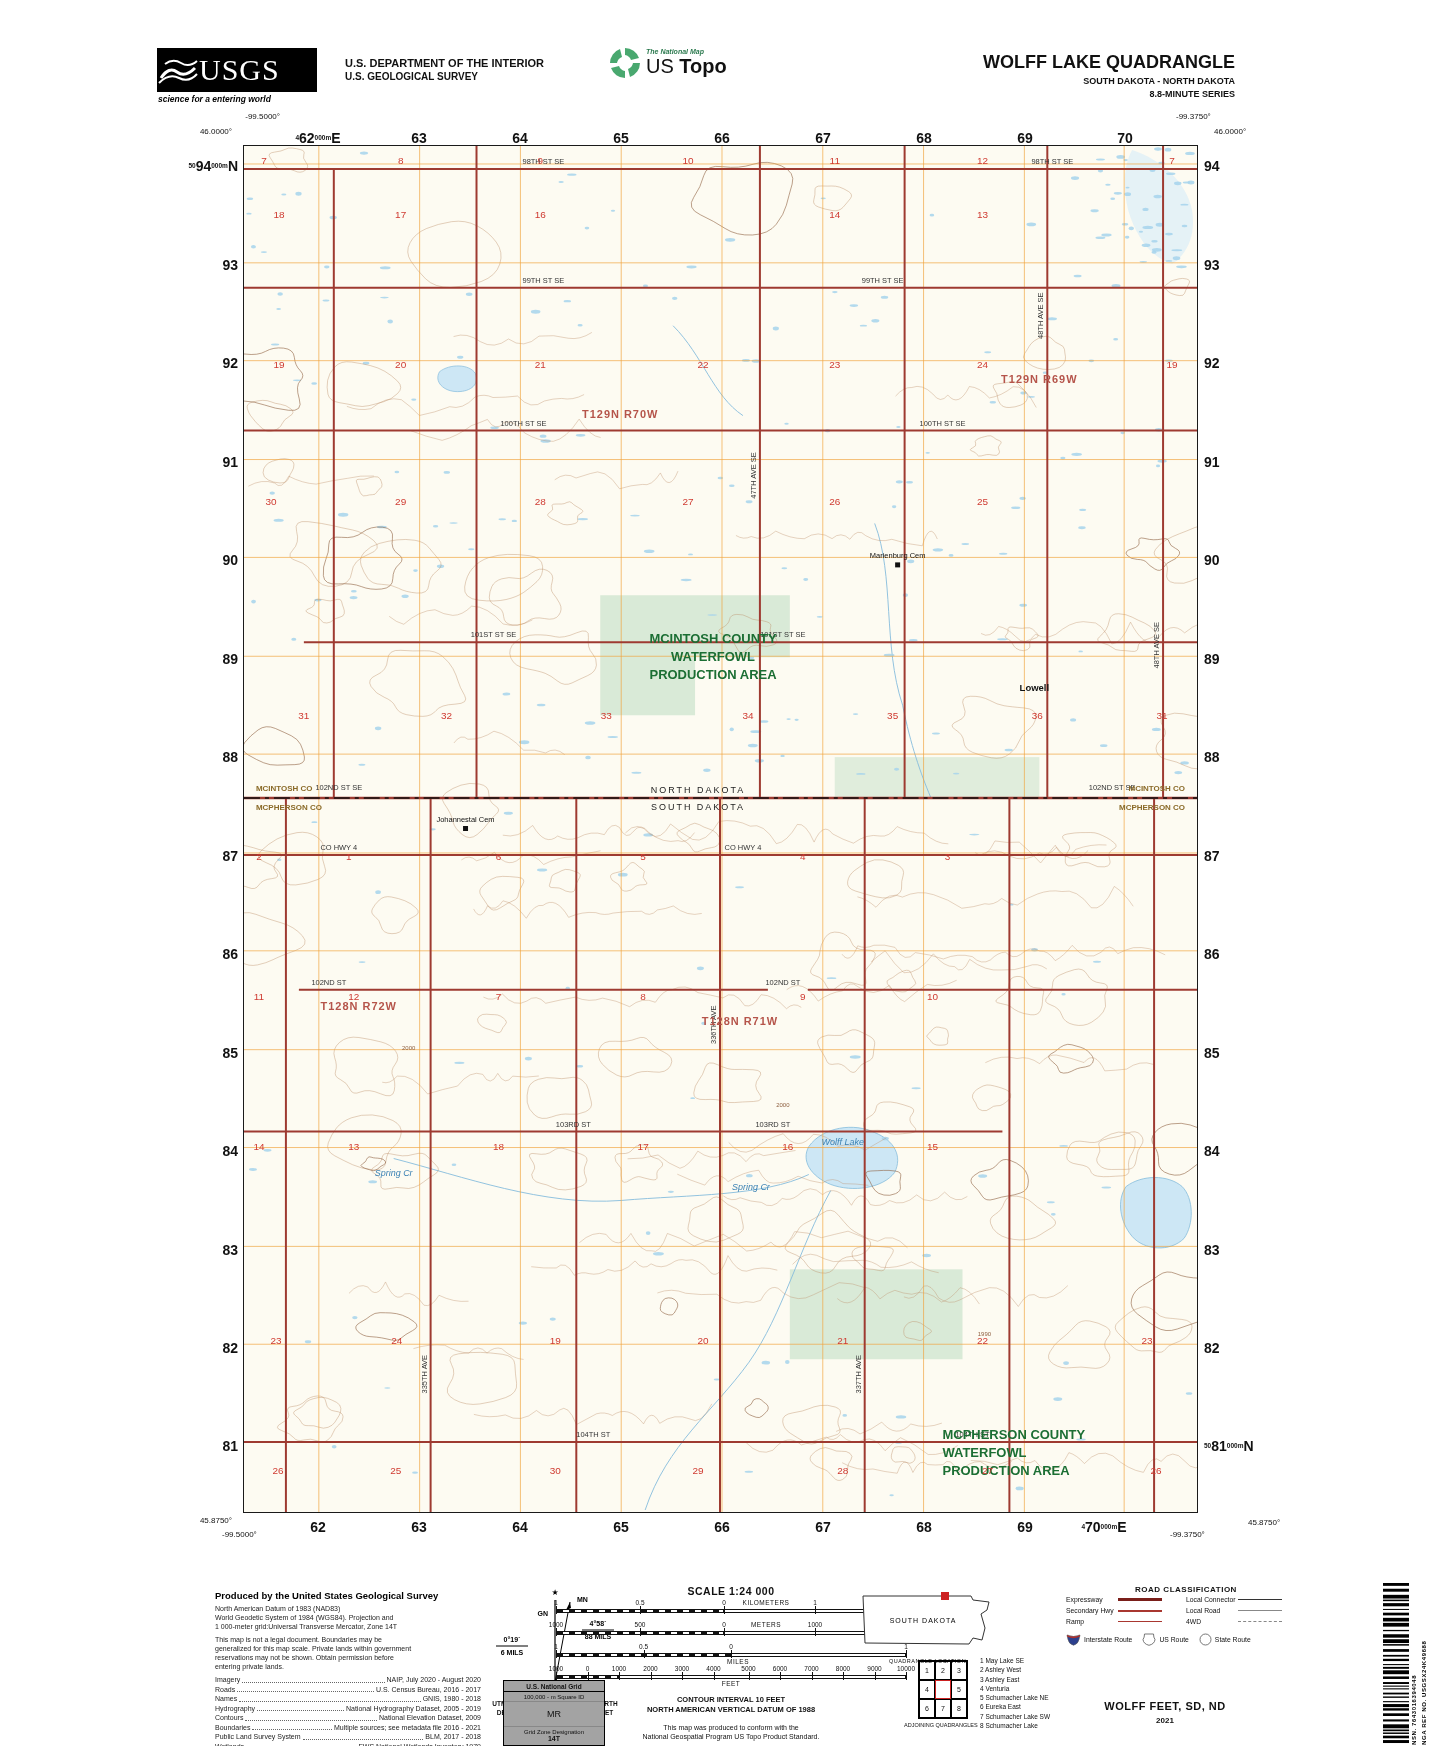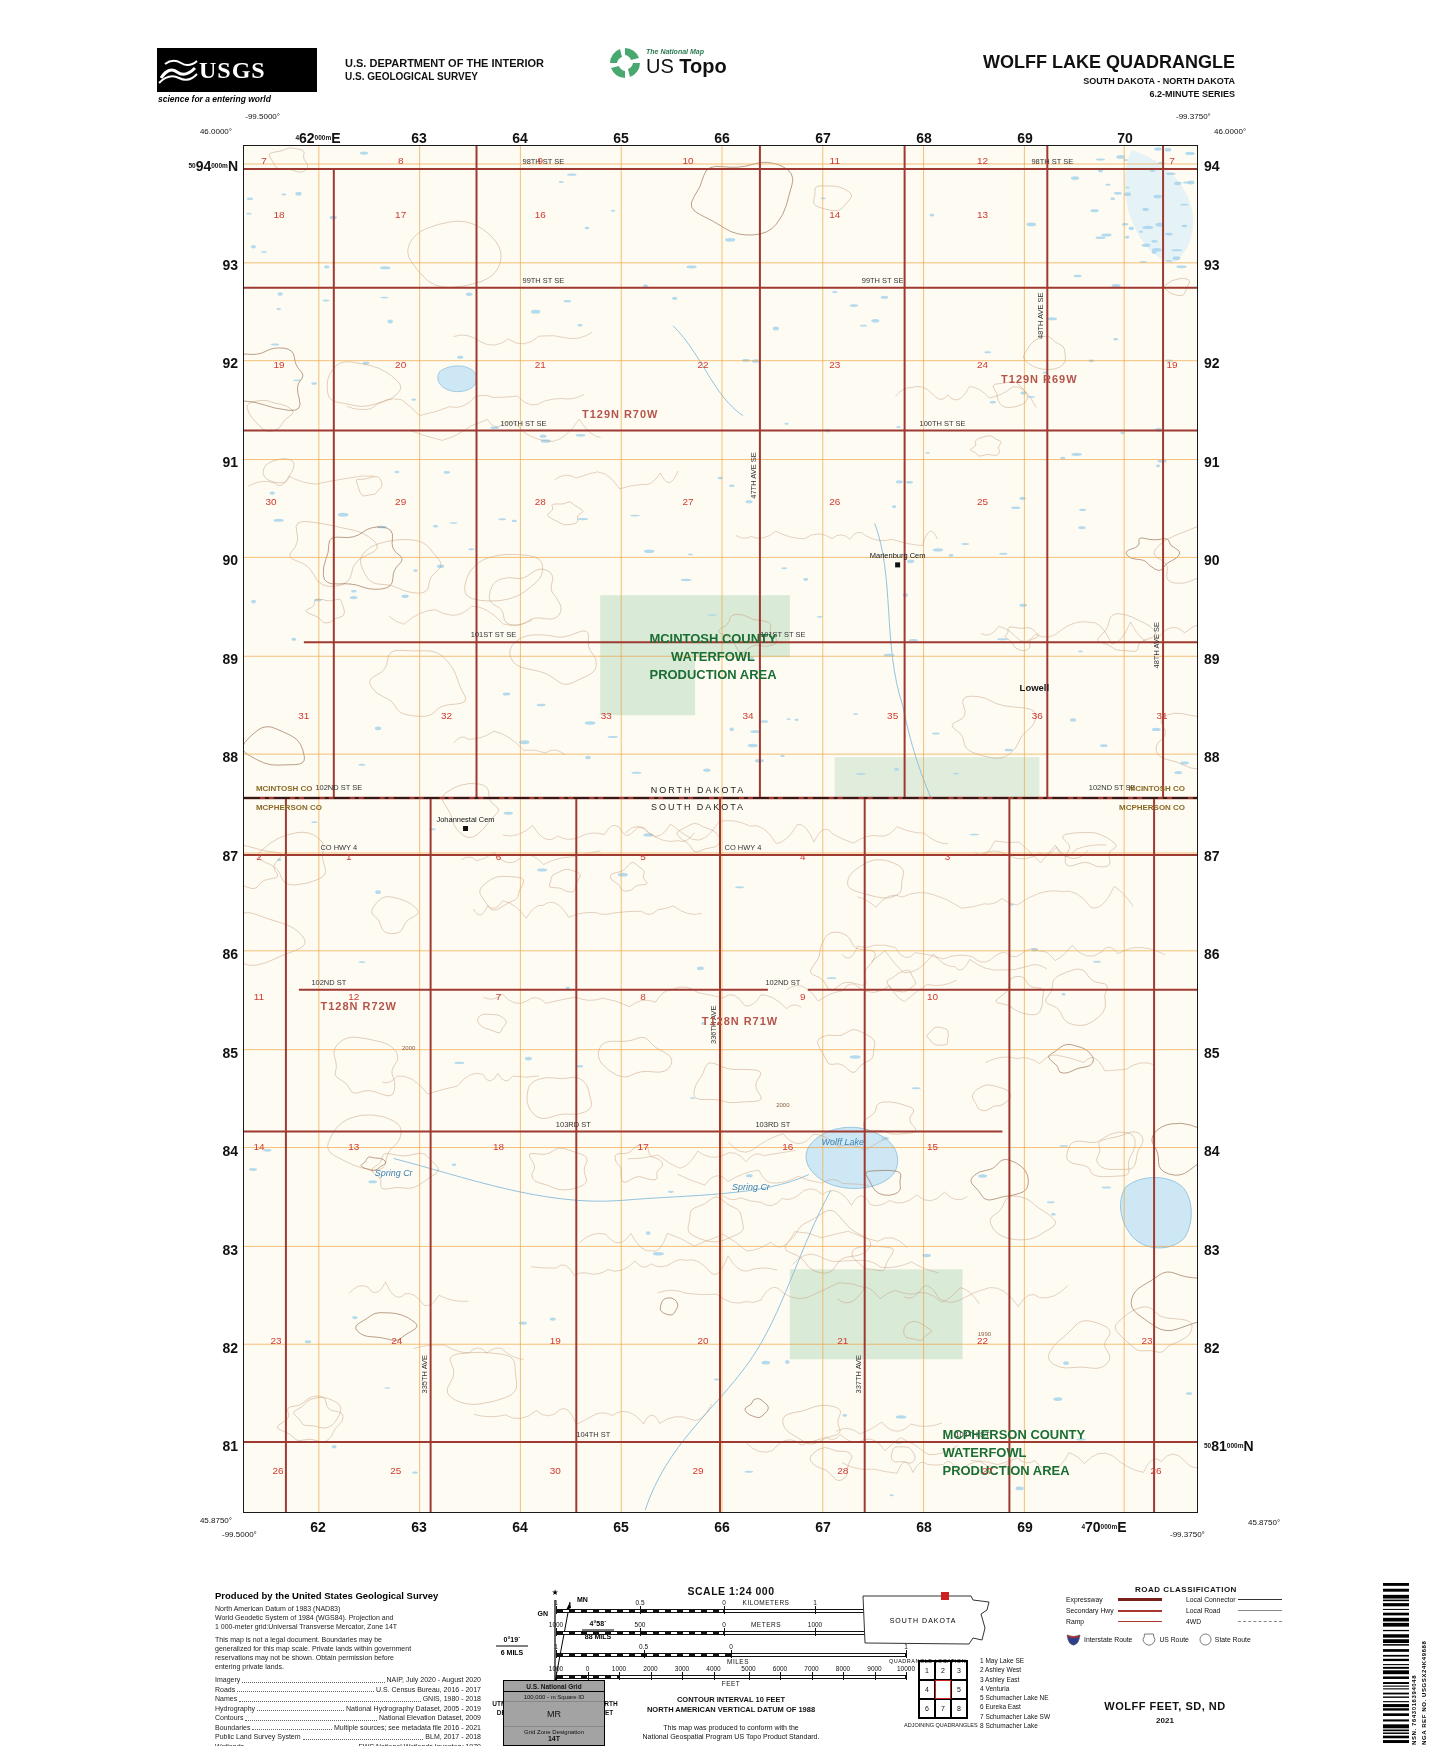--- a/index.html
+++ b/index.html
@@ -1,21 +1,21 @@
 <!DOCTYPE html>
 <html><head>
 <meta charset="utf-8">
 <style>
   html,body{margin:0;padding:0;background:#fff;}
   .page{position:relative;width:1445px;height:1746px;background:#fff;overflow:hidden;
         font-family:"Liberation Sans",sans-serif;color:#111;}
   
   .usgs-box{position:absolute;left:157px;top:48px;width:160px;height:44px;background:#000;
             display:flex;align-items:center;justify-content:flex-start;}
-  .usgs-word{color:#fff;font-family:"Liberation Serif",serif;font-weight:bold;font-size:24px;letter-spacing:1px;}
+  .usgs-word{color:#fff;font-family:"Liberation Serif",serif;font-weight:normal;font-size:30px;letter-spacing:1px;}
   .usgs-tag{position:absolute;left:158px;top:94px;font-size:8.5px;font-style:italic;font-weight:bold;color:#000;}
   .dept{position:absolute;left:345px;top:57px;width:290px;text-align:left;font-weight:bold;}
   .dept .l1{font-size:11px;}
   .dept .l2{font-size:10px;margin-top:2px;}
   .ustopo{position:absolute;left:608px;top:46px;display:flex;align-items:center;}
   .ustopo .txt{margin-left:4px;}
   .ustopo .nm{font-size:7px;font-style:italic;color:#2c7a4f;font-weight:bold;}
   .ustopo .ut{font-size:20px;color:#111;}
   .ustopo .ut b{font-weight:bold;}
   .quadblock{position:absolute;left:905px;top:52px;width:330px;text-align:right;font-weight:bold;}
@@ -125,21 +125,21 @@
     </svg>
     <div class="txt">
       <div class="nm">The National Map</div>
       <div class="ut"><span>US</span> <b>Topo</b></div>
     </div>
   </div>
 
   <div class="quadblock">
     <div class="t1">WOLFF LAKE QUADRANGLE</div>
     <div class="t2">SOUTH DAKOTA - NORTH DAKOTA</div>
-    <div class="t3">6.2-MINUTE SERIES</div>
+    <div class="t3">8.8-MINUTE SERIES</div>
   </div>
 
   <div class="map-frame">
     <svg id="mapsvg" viewBox="0 0 955 1368" preserveAspectRatio="none">
         <g>
           <path d="M357,450 L547,450 L547,512 L452,512 L452,570 L357,570 Z" fill="#d5e8d4" opacity="0.9"></path>
           <rect x="592" y="612" width="205" height="41" fill="#d5e8d4" opacity="0.75"></rect>
           <rect x="547" y="1125" width="173" height="90" fill="#d5e8d4" opacity="0.9"></rect>
         </g>
         <g>

